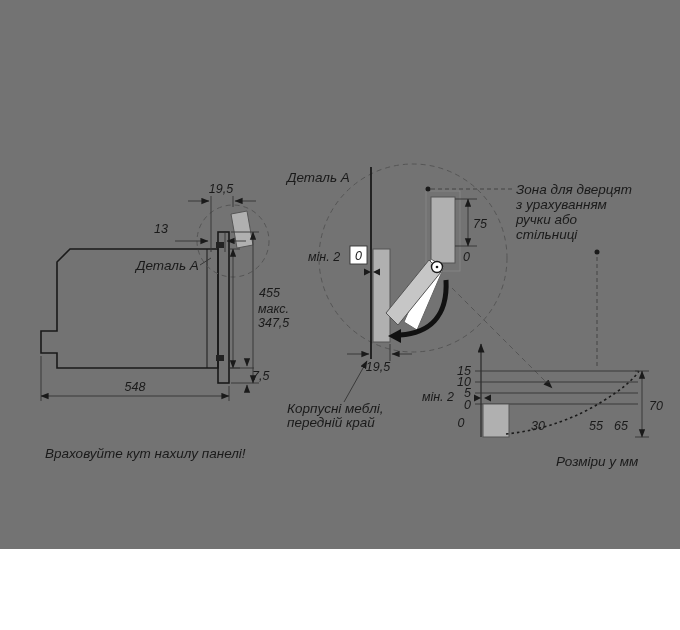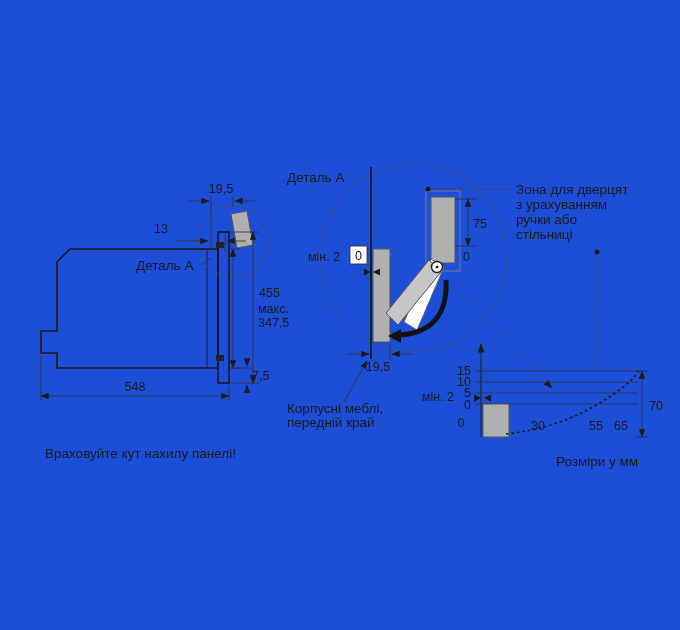--- a/index.html
+++ b/index.html
@@ -1,16 +1,16 @@
 <!DOCTYPE html>
 <html><head>
 <meta charset="utf-8">
 <style>
   html,body{margin:0;padding:0;background:#fff;}
-  .stage{position:relative;width:680px;height:630px;background:#1d4ed8;overflow:hidden;}
+  .stage{position:relative;width:680px;height:549px;background:#737373;overflow:hidden;font-style:italic;}
   svg{position:absolute;left:0;top:0;}
   text{font-family:"Liberation Sans","DejaVu Sans",sans-serif;fill:#1a1a1a;}
   .dim{font-size:12.5px;}
   .lbl{font-size:13.5px;}
   .s{stroke:#1a1a1a;stroke-width:1;fill:none;}
   .s2{stroke:#1a1a1a;stroke-width:1.6;fill:none;}
   .thin{stroke:#333;stroke-width:0.9;fill:none;}
   .dash{stroke:#444;stroke-width:1;fill:none;stroke-dasharray:4 3;}
   .dashc{stroke:#555;stroke-width:1;fill:none;stroke-dasharray:5 4;}
   .gray{fill:#b0b0b0;stroke:#555;stroke-width:1;}

